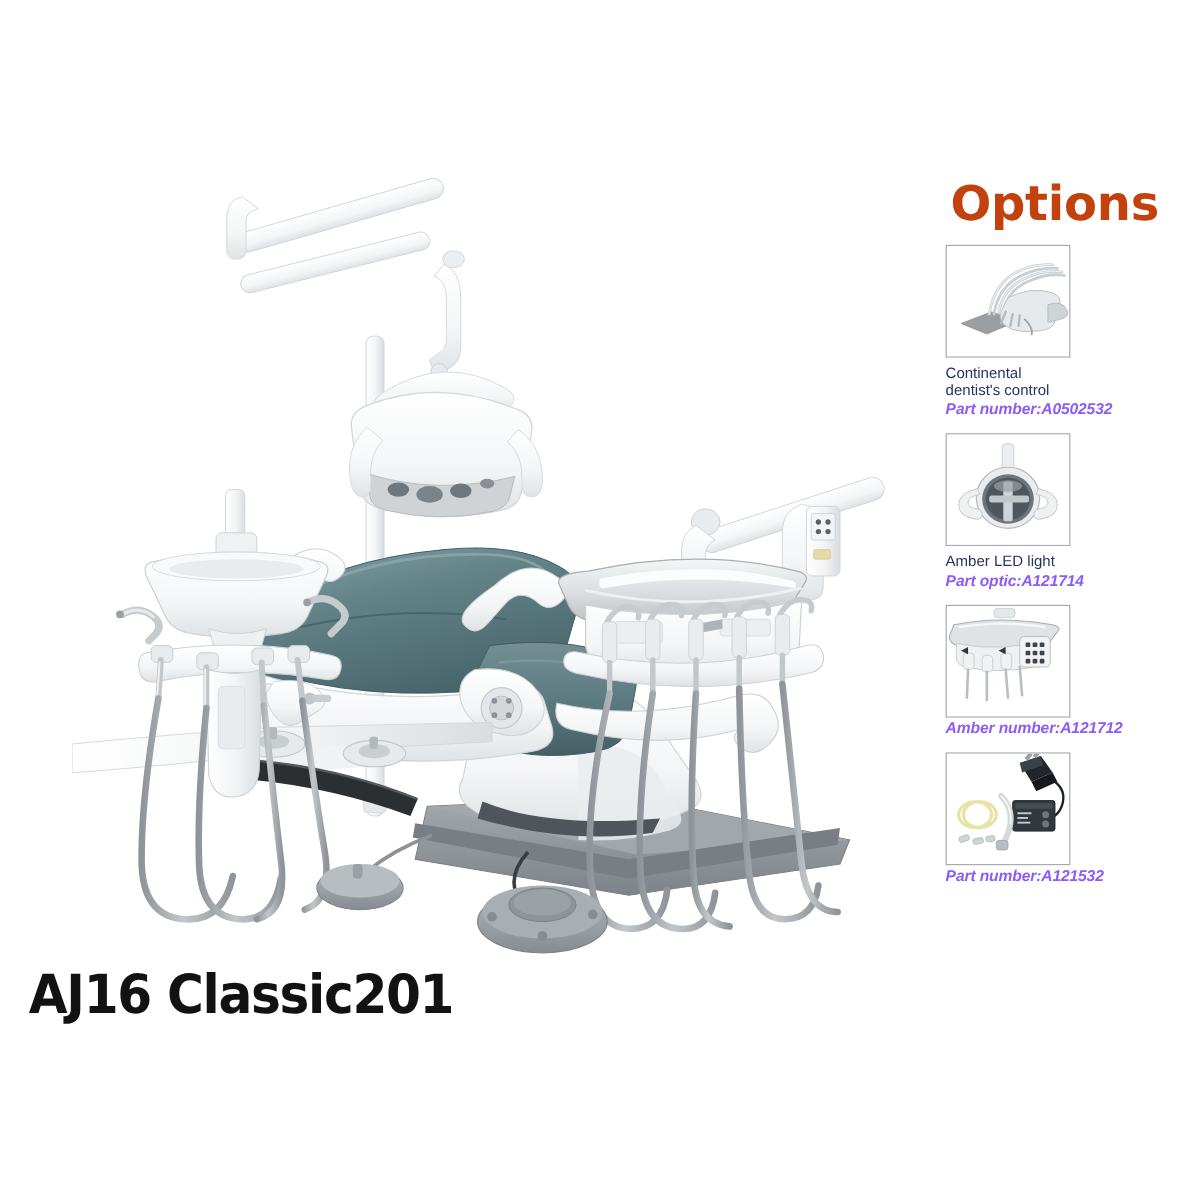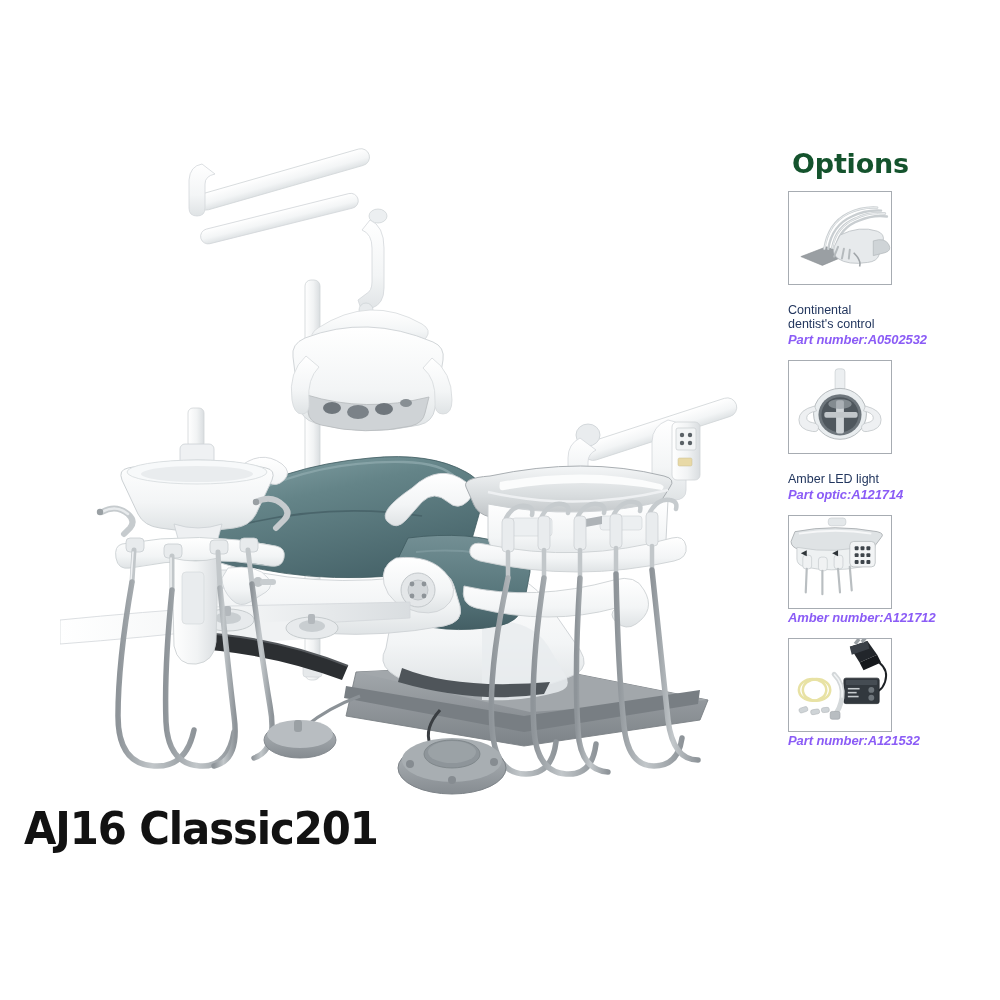--- a/index.html
+++ b/index.html
@@ -18,31 +18,31 @@
     font-size:45px;font-weight:900;letter-spacing:-1.2px;
     color:#121212;line-height:1;
     transform:scaleX(0.93);transform-origin:left center;
     white-space:nowrap;
   }
 
   
   #options-panel{position:absolute;left:788px;top:150px;width:200px;}
   #options-heading{
     font-family:"DejaVu Sans","Liberation Sans",sans-serif;
-    font-size:27px;font-weight:700;color:#14532d;letter-spacing:-0.2px;
+    font-size:40px;font-weight:700;color:#c2410c;letter-spacing:-0.2px;
     margin:0 0 14px 4px;line-height:1;
   }
   .option-item{margin-bottom:13px;}
   .option-thumb{
     width:104px;height:94px;border:1px solid #a7acb2;background:#fff;
     position:relative;overflow:hidden;box-sizing:border-box;
   }
   .option-thumb svg{display:block;width:100%;height:100%;}
   .option-caption{
-    margin-top:18px;color:#22365e;font-size:12.5px;line-height:14px;
+    margin-top:6px;color:#22365e;font-size:12.5px;line-height:14px;
     font-family:"Liberation Sans","DejaVu Sans",sans-serif;
   }
   .option-part{
     margin-top:1px;color:#8b5cf6;font-size:13px;line-height:15px;
     font-weight:700;font-style:italic;letter-spacing:-0.1px;
     font-family:"Liberation Sans","DejaVu Sans",sans-serif;
   }
 
   
   #product-image{position:absolute;left:60px;top:120px;width:720px;height:700px;}

